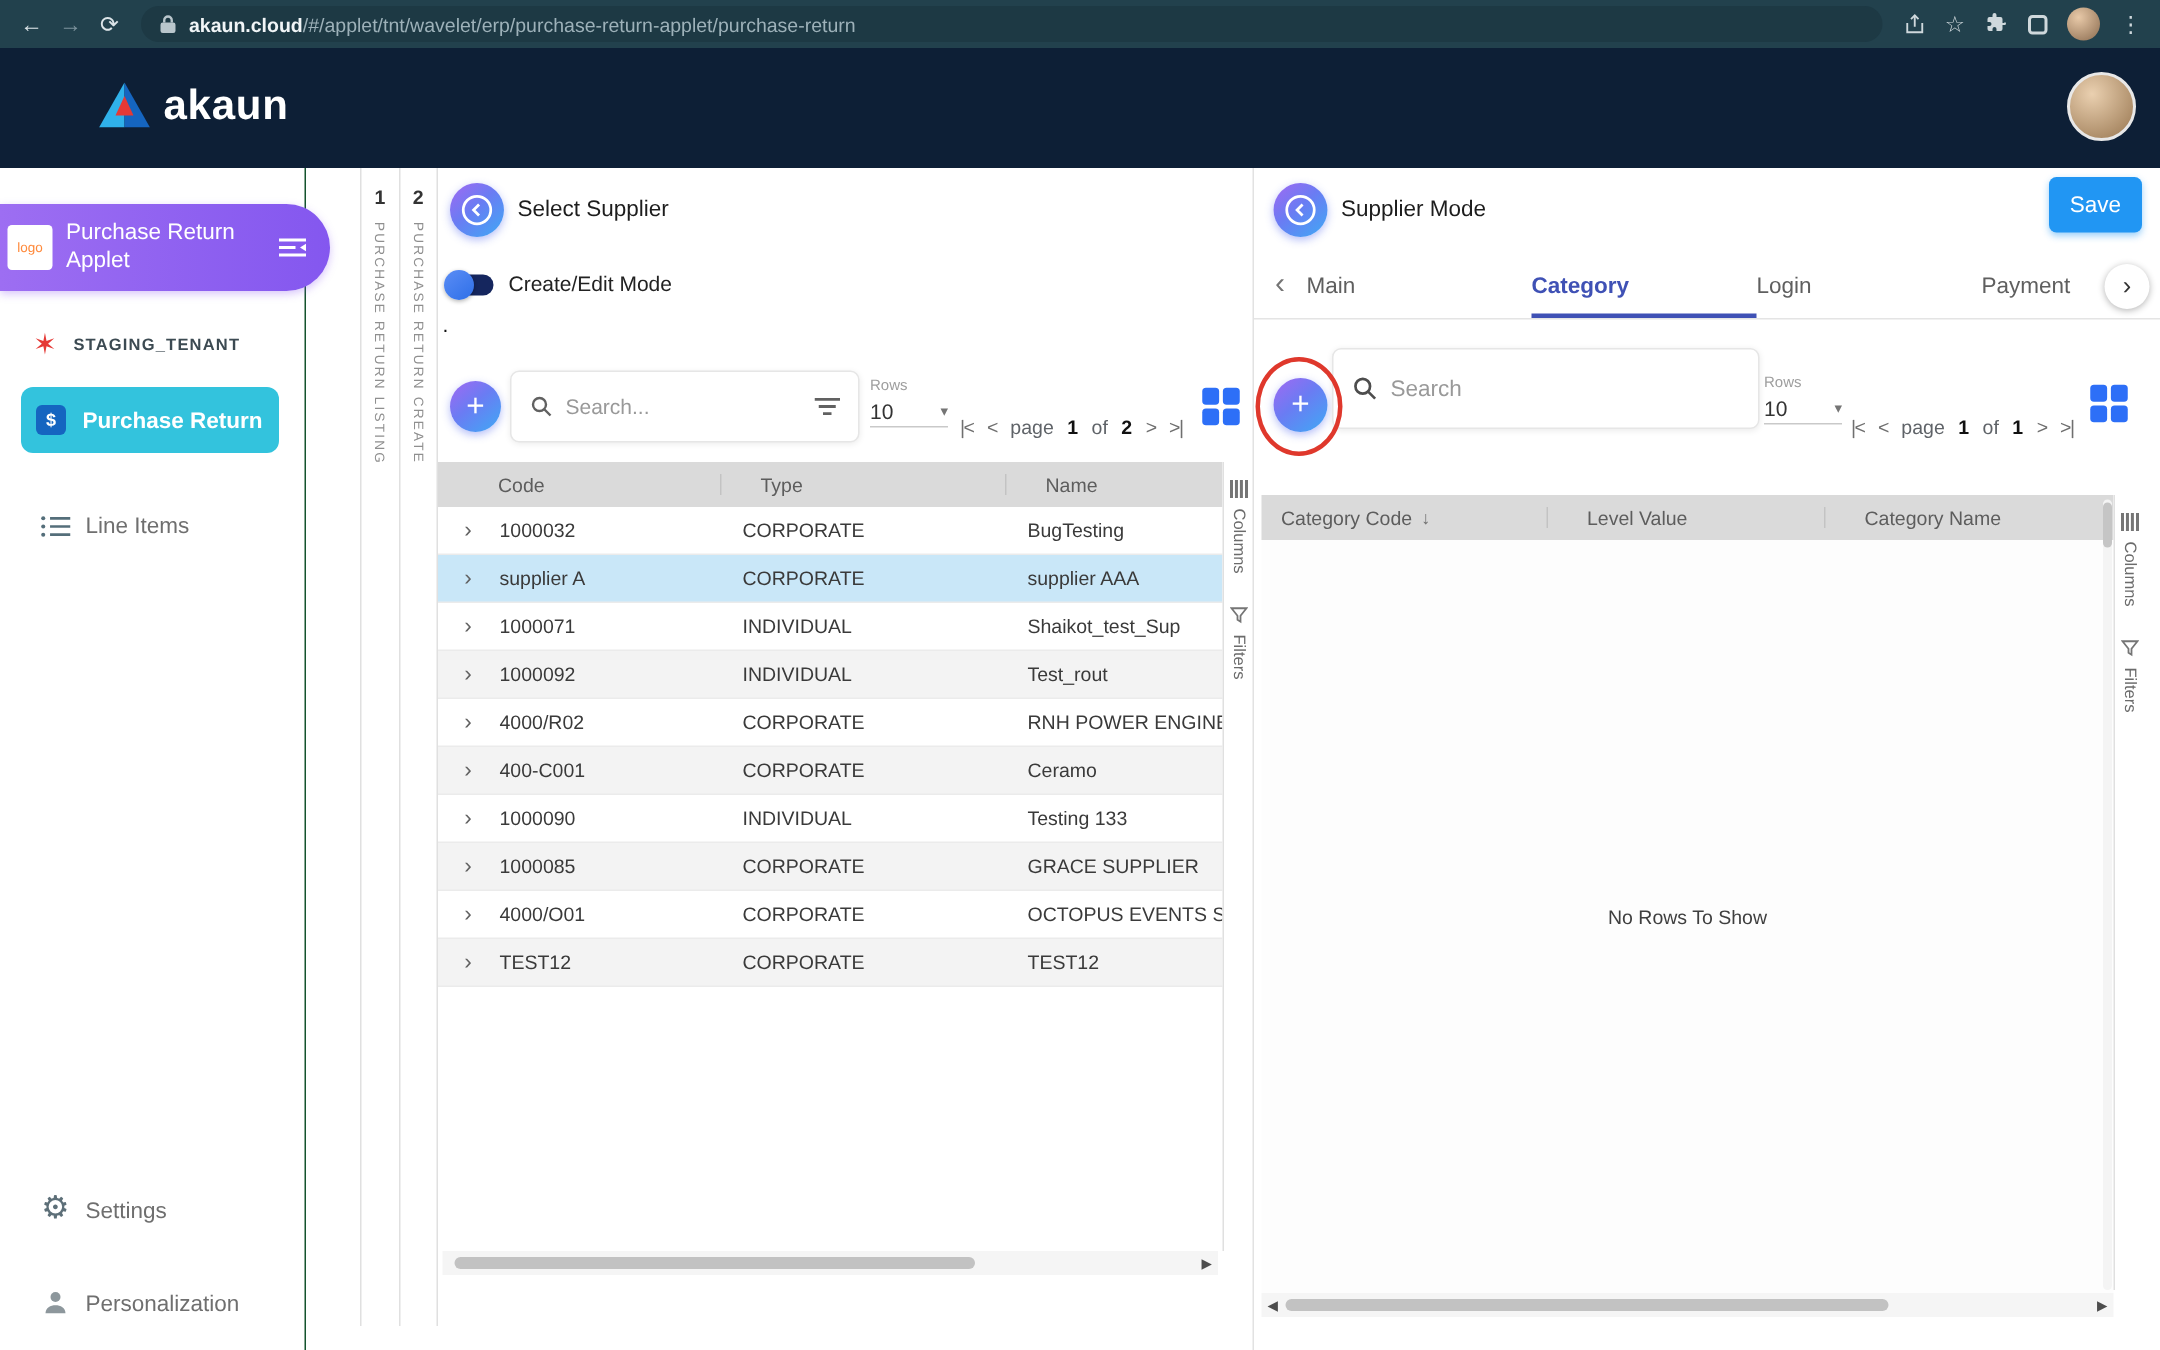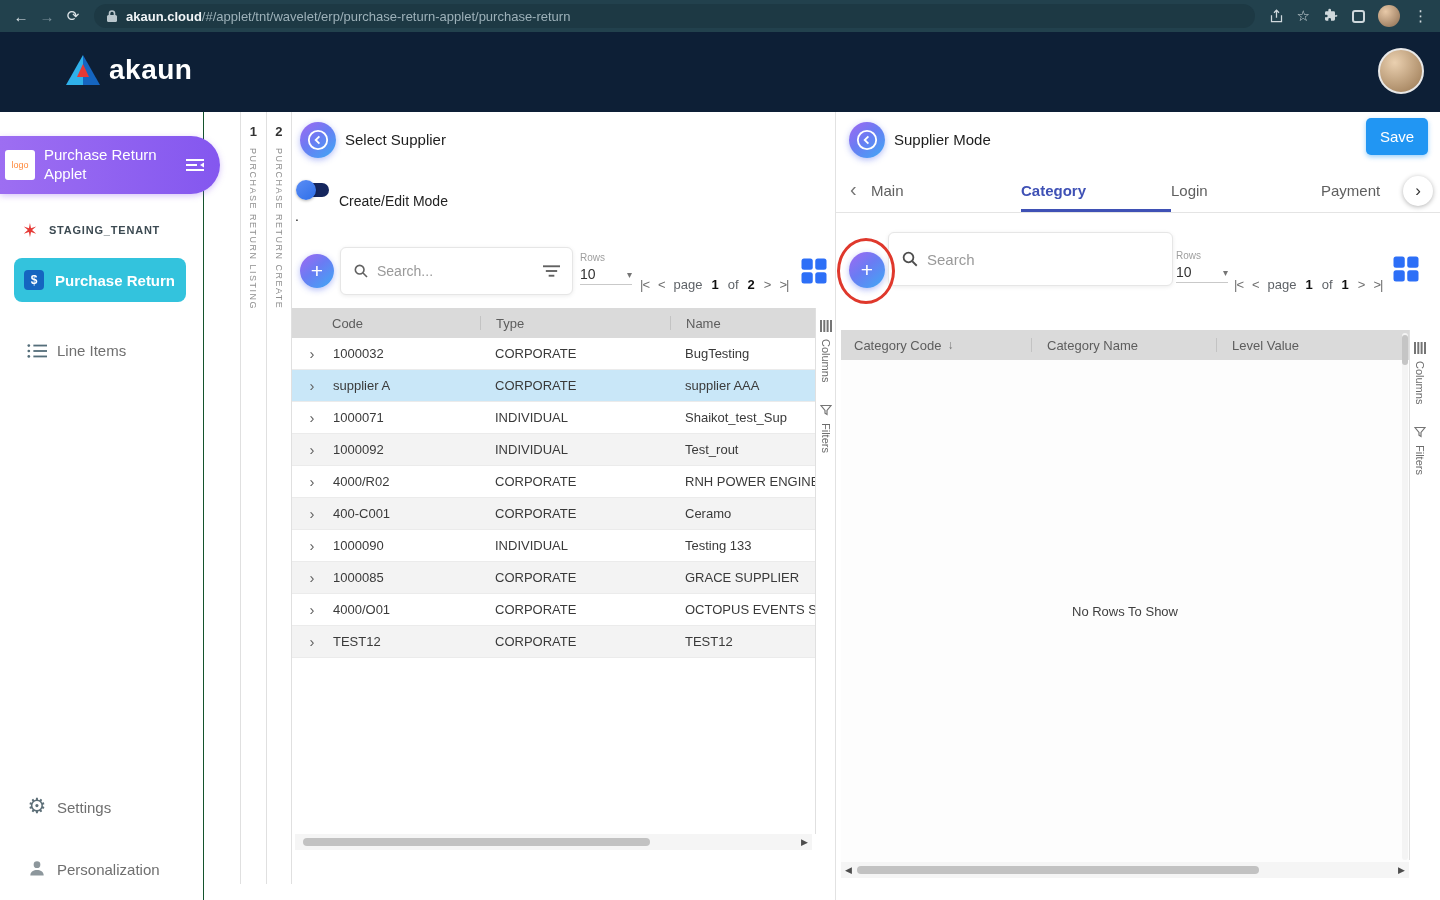--- a/index.html
+++ b/index.html
@@ -58,37 +58,37 @@
   .searchbox input::placeholder{color:#999}
   .rows-ctl{position:absolute;display:flex;flex-direction:column;cursor:pointer}
   .rows-label{font-size:10px;color:#9e9e9e}
   .rows-val{display:flex;align-items:center;justify-content:space-between;font-size:14px;color:#333;border-bottom:1px solid #c9c9c9;padding-bottom:2px;margin-top:3px}
   .rows-caret{font-size:10px;color:#757575}
   .pager{position:absolute;display:flex;align-items:center;gap:9px;font-size:13px;color:#5f6368;white-space:nowrap}
   .pg-btn{cursor:pointer;color:#6f6f6f;letter-spacing:-1px}
   .pager b{color:#111}
   .grid-btn{position:absolute;width:34px;height:34px;display:flex;align-items:center;justify-content:center;cursor:pointer}
   .t-head{display:grid;height:30px;background:#dadada;align-items:center;font-size:13px;color:#5d5d5d}
-  .t-head .sep{border-left:1px solid #c3c3c3;height:14px;display:flex;align-items:center;padding-left:15px}
+  .t-head .sep{border-left:1px solid #c3c3c3;height:14px;display:flex;align-items:center;padding-left:26px}
   .cell{white-space:nowrap;overflow:hidden}
   .vstrip{position:absolute;border-left:1px solid #e0e0e0;background:#fff;display:flex;flex-direction:column}
   .strip-tab{display:flex;flex-direction:column;align-items:center;padding:12px 0 10px;gap:7px;cursor:pointer}
   .strip-label{writing-mode:vertical-rl;font-size:11px;color:#6b6b6b}
   .hscroll{position:absolute;background:#f5f5f5}
   .hs-thumb{position:absolute;top:4px;height:8px;border-radius:4px;background:#c2c2c2;cursor:pointer}
   .hs-arrow{position:absolute;top:3px;font-size:9px;color:#4d4d4d;cursor:pointer}
 
   
   .left-panel{position:absolute;left:292px;top:112px;width:543px;height:788px;background:#fff}
   .lp-back{position:absolute;left:8px;top:10px}
   .panel-title{position:absolute;font-size:15px;color:#1d1d1d}
   .lp-title{left:53px;top:19px}
   .toggle{position:absolute;left:7px;top:71px;width:30px;height:14px;border-radius:8px;background:#15265e;cursor:pointer}
   .toggle-knob{position:absolute;left:-3px;top:-3px;width:20px;height:20px;border-radius:50%;background:linear-gradient(140deg,#5b8df5,#2e6fe8);box-shadow:0 1px 3px rgba(0,0,0,.3)}
-  .toggle-label{position:absolute;left:47px;top:81px;font-size:14px;color:#222;font-weight:500}
+  .toggle-label{position:absolute;left:47px;top:69px;font-size:14px;color:#222;font-weight:500}
   .stray-dot{position:absolute;left:3px;top:96px;font-size:14px;color:#111}
   .lp-plus{position:absolute;left:8px;top:142px;width:34px;height:34px}
   .lp-search{left:48px;top:135px;width:233px;height:48px}
   .lp-rows{left:288px;top:140px;width:52px}
   .lp-pager{left:348px;top:165px}
   .lp-grid{left:505px;top:142px}
   .lp-table{position:absolute;left:0;top:196px;width:523px}
   .lp-grid-cols{grid-template-columns:40px 148px 190px 1fr}
   .t-row{display:grid;height:32px;align-items:center;font-size:13px;color:#3a3a3a;border-bottom:1px solid #ebebeb;background:#fff;cursor:pointer}
   .t-row.odd{background:#f3f3f3}
@@ -454,22 +454,22 @@
           <rect x="2" y="13" width="9" height="9" rx="2" fill="#2d6ff7"></rect>
           <rect x="13" y="13" width="9" height="9" rx="2" fill="#2d6ff7"></rect>
         </svg>
     </div>
 
     <div class="t-head rp-grid-cols rp-table-head">
       <span class="rp-head-first">
           <span>Category Code</span>
           <span class="sort-ico">↓</span>
         </span>
+      <span class="sep">Level Value</span>
       <span class="sep">Category Name</span>
-      <span class="sep">Level Value</span>
     </div>
 
     <div class="rp-body">
       <span class="empty-msg">No Rows To Show</span>
     </div>
 
     <div class="vstrip rp-strip">
       <div class="strip-tab">
         <svg width="12" height="12" viewBox="0 0 12 12" fill="#757575">
             <rect x="0" width="2" height="12"></rect>

